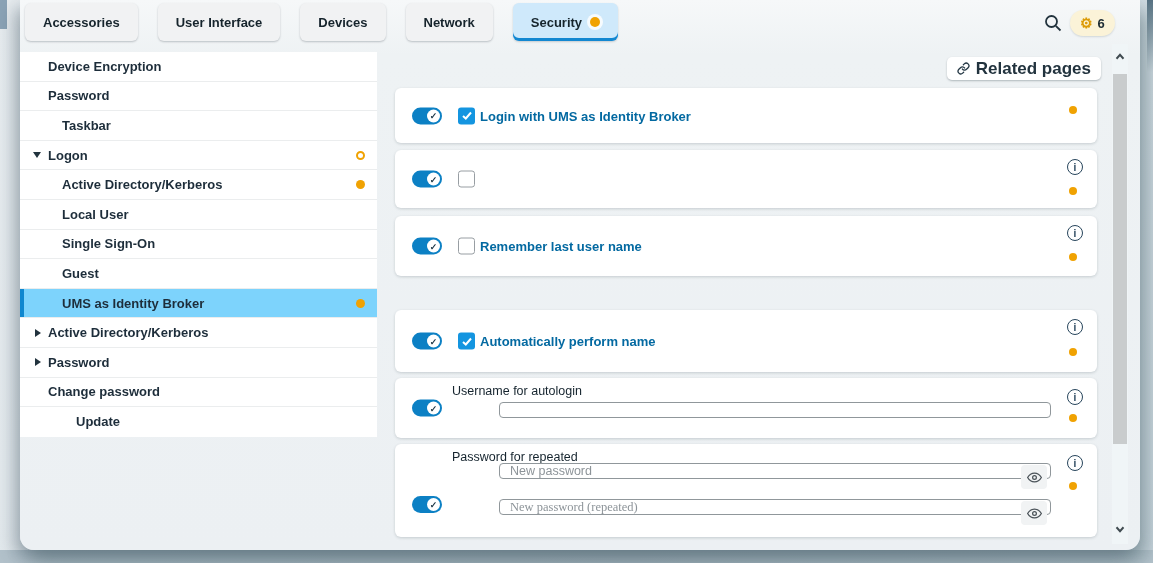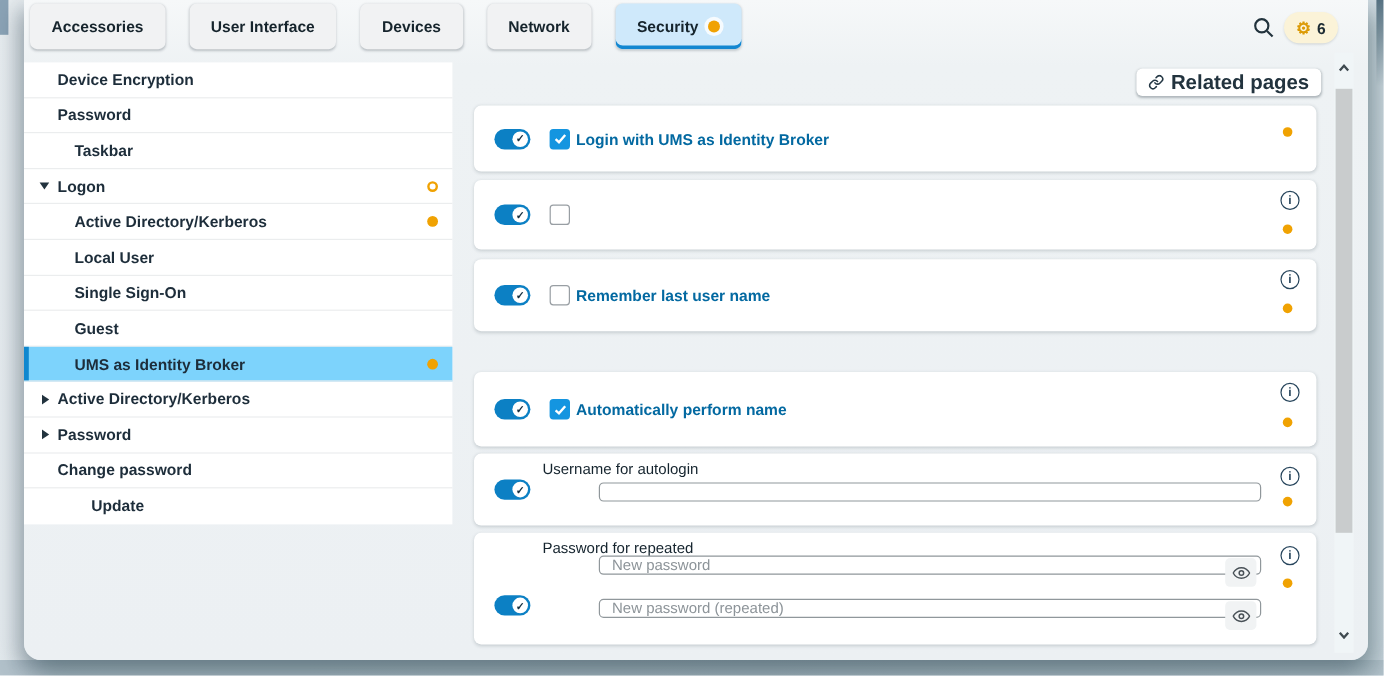--- a/index.html
+++ b/index.html
@@ -255,21 +255,21 @@
           <span class="knob">✓</span>
         </span>
       <span class="field-label">Password for repeated</span>
       <input class="txt-input" style="top: 19px;" type="password" placeholder="New password">
       <span class="eye-btn" style="top:21px;">
         <svg width="15" height="15" viewBox="0 0 24 24" fill="none" stroke="#4a5258" stroke-width="2">
           <path d="M1 12s4-7 11-7 11 7 11 7-4 7-11 7S1 12 1 12z"></path>
             <circle cx="12" cy="12" r="3"></circle>
         </svg>
       </span>
-      <input class="txt-input" style="top: 55px;" type="password" placeholder="New password (repeated)">
+      <input class="txt-input" style="top: 55px; font-family: Liberation Serif, serif;" type="password" placeholder="New password (repeated)">
       <span class="eye-btn" style="top:57px;">
         <svg width="15" height="15" viewBox="0 0 24 24" fill="none" stroke="#4a5258" stroke-width="2">
           <path d="M1 12s4-7 11-7 11 7 11 7-4 7-11 7S1 12 1 12z"></path>
             <circle cx="12" cy="12" r="3"></circle>
         </svg>
       </span>
       <span class="info" style="top:11px;">i</span>
       <span class="mod-dot" style="top:38px;"></span>
     </div>
   </div>

